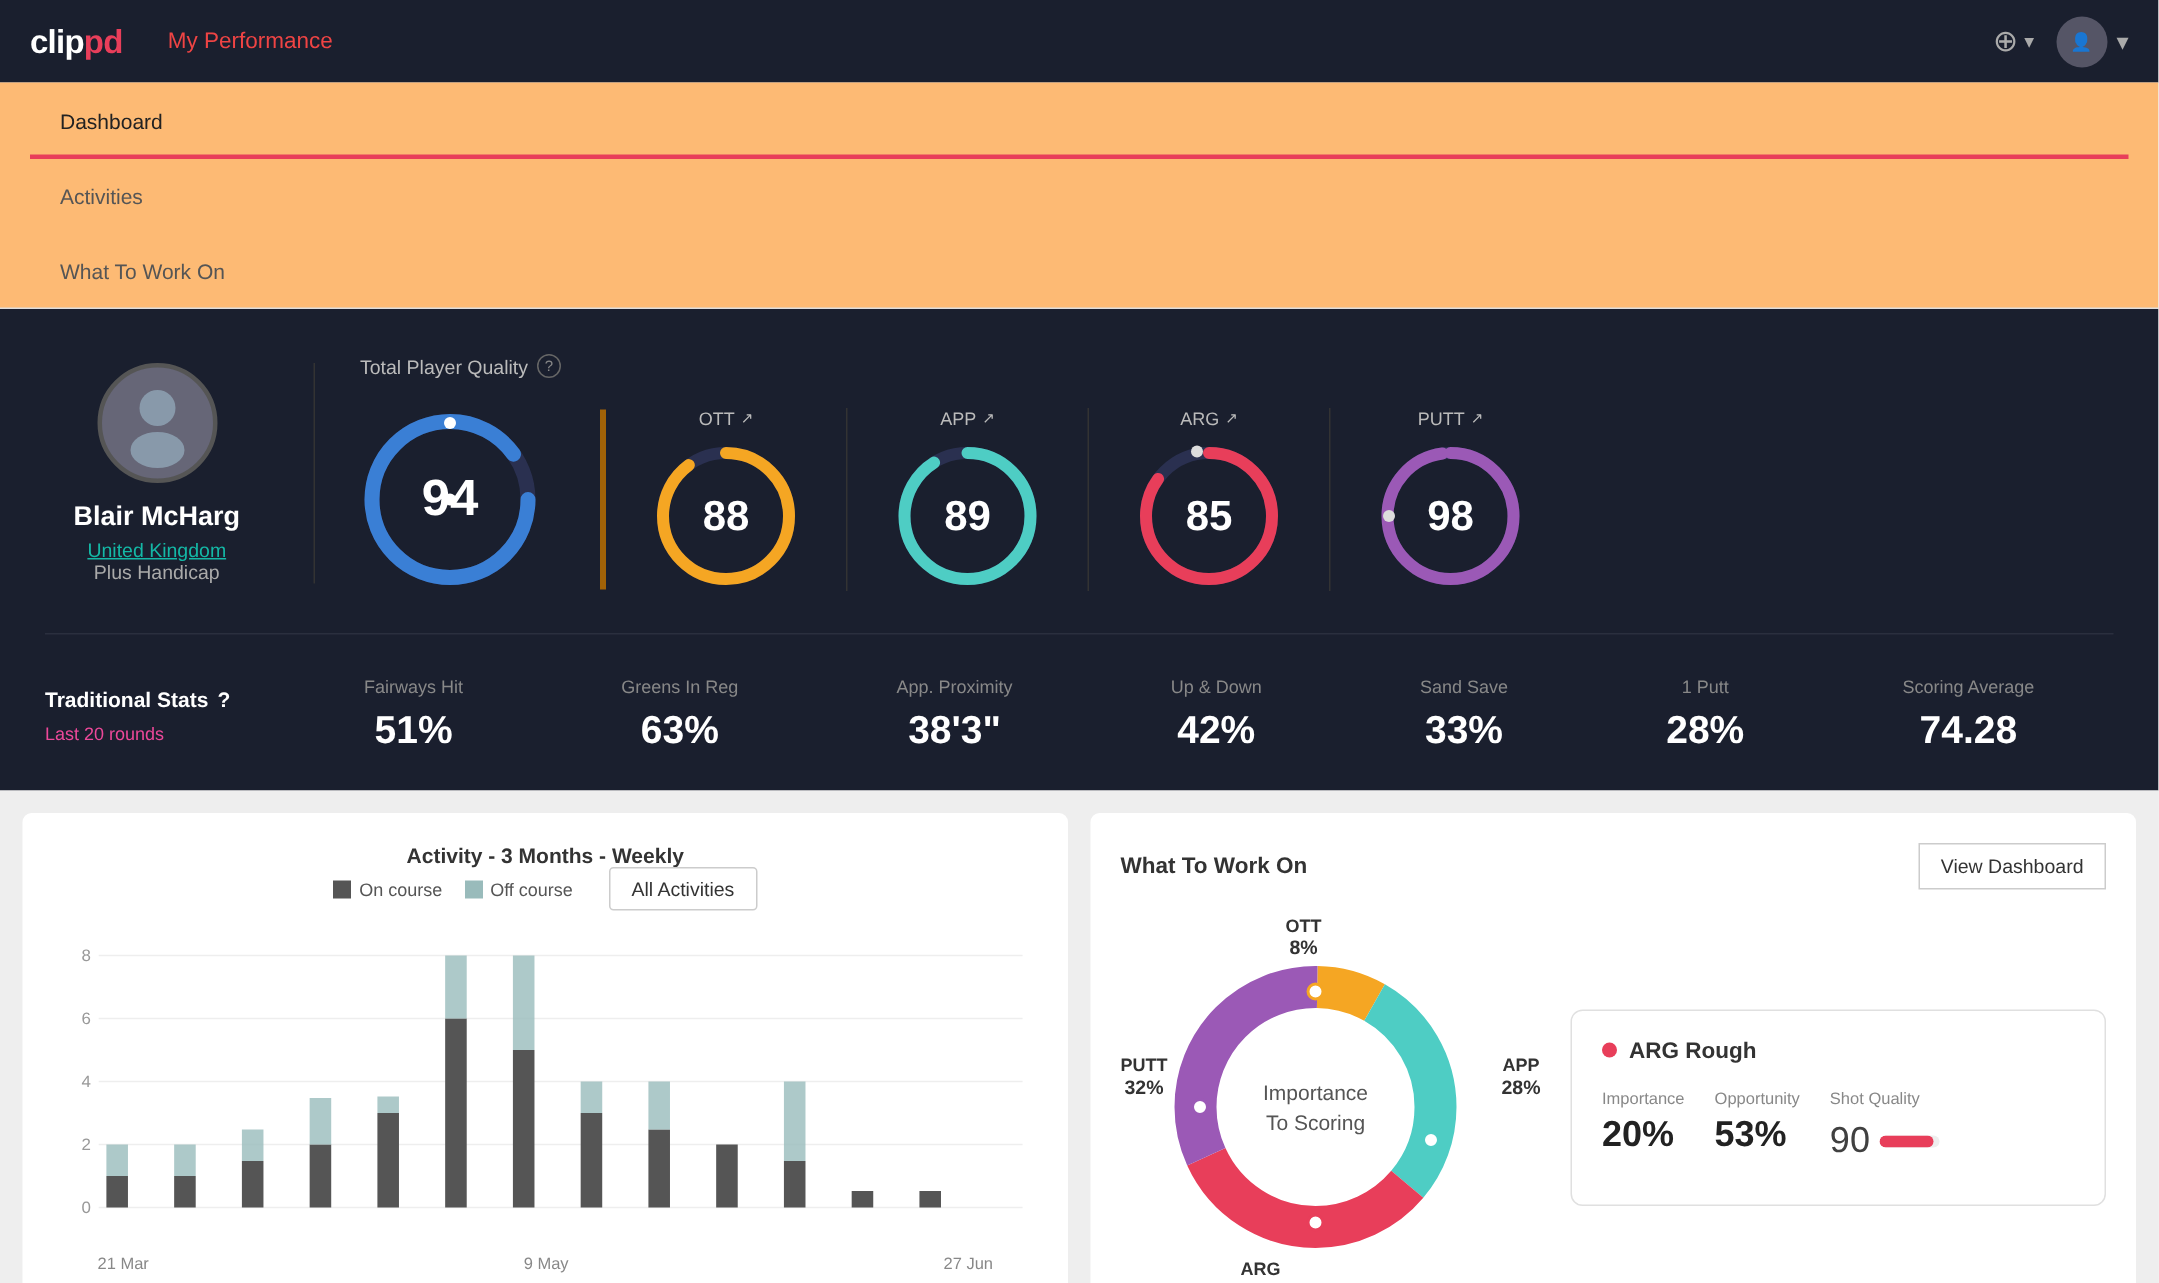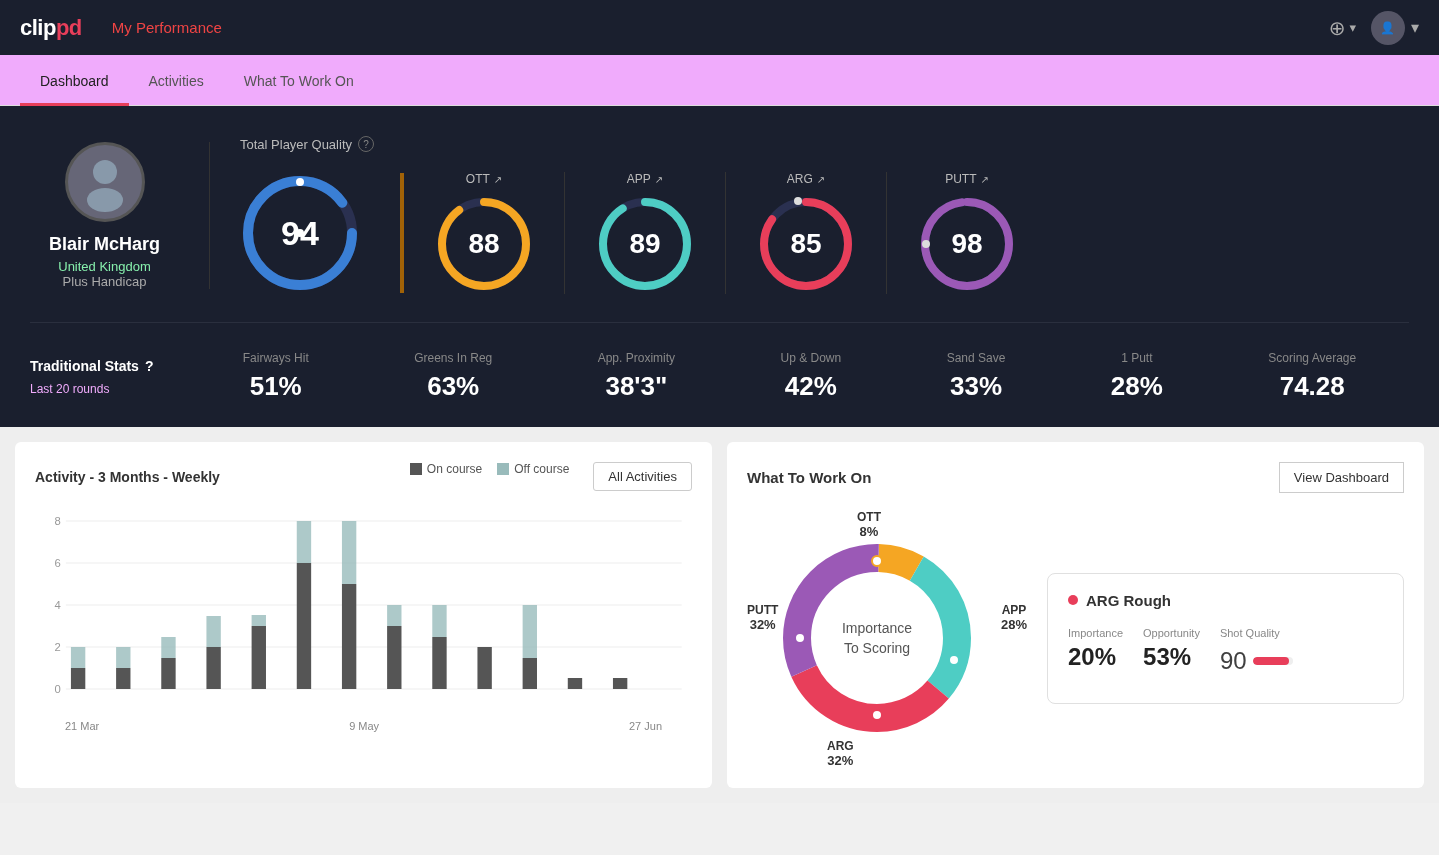--- a/index.html
+++ b/index.html
@@ -48,24 +48,25 @@
       background: #556;
       display: flex;
       align-items: center;
       justify-content: center;
       color: #ccc;
       font-size: 12px;
     }
 
     
     .tabs-bar {
-      background: #f0abfc;
+      background: #fdba74;
       border-bottom: 1px solid #ddd;
       display: flex;
       padding: 0 20px;
+      flex-direction: column;
     }
     .tab {
       padding: 18px 20px 14px;
       font-size: 14px;
       color: #555;
       cursor: pointer;
       border-bottom: 3px solid transparent;
       margin-bottom: -1px;
     }
     .tab.active {
@@ -107,23 +108,24 @@
       justify-content: center;
       margin-bottom: 12px;
     }
     .player-name {
       color: #fff;
       font-size: 18px;
       font-weight: 700;
       text-align: left;
     }
     .player-country {
-      color: #86efac;
+      color: #14b8a6;
       font-size: 13px;
       margin-top: 4px;
+      text-decoration: underline;
     }
     .player-handicap {
       color: #aaa;
       font-size: 13px;
     }
 
     
     .quality-section {
       flex: 1;
       padding-left: 30px;
@@ -217,21 +219,21 @@
     }
     .stats-label-title {
       color: #fff;
       font-size: 14px;
       font-weight: 600;
       display: flex;
       align-items: center;
       gap: 6px;
     }
     .stats-label-sub {
-      color: #f0abfc;
+      color: #ec4899;
       font-size: 12px;
       margin-top: 8px;
     }
     .stat-items {
       display: flex;
       flex: 1;
       justify-content: space-around;
     }
     .stat-item {
       display: flex;
@@ -262,20 +264,21 @@
       padding: 20px;
       flex: 1;
     }
 
     
     .chart-header {
       display: flex;
       align-items: center;
       justify-content: space-between;
       margin-bottom: 20px;
+      flex-direction: column;
     }
     .chart-title {
       font-size: 14px;
       font-weight: 600;
       color: #333;
     }
     .legend {
       display: flex;
       align-items: center;
       gap: 15px;
@@ -570,21 +573,21 @@
       </div>
     </div>
   </div>
 </div>
 
 <div class="bottom-panels">
 
   <div class="panel">
     <div class="chart-header">
       <div class="chart-title">Activity - 3 Months - Weekly</div>
-      <div style="display:flex;align-items:flex-start;gap:24px;">
+      <div style="display:flex;align-items:center;gap:24px;">
         <div class="legend">
           <div class="legend-item">
             <div class="legend-dot" style="background:#555;"></div>
             <span>On course</span>
           </div>
           <div class="legend-item">
             <div class="legend-dot" style="background:#9bb;"></div>
             <span>Off course</span>
           </div>
         </div>

